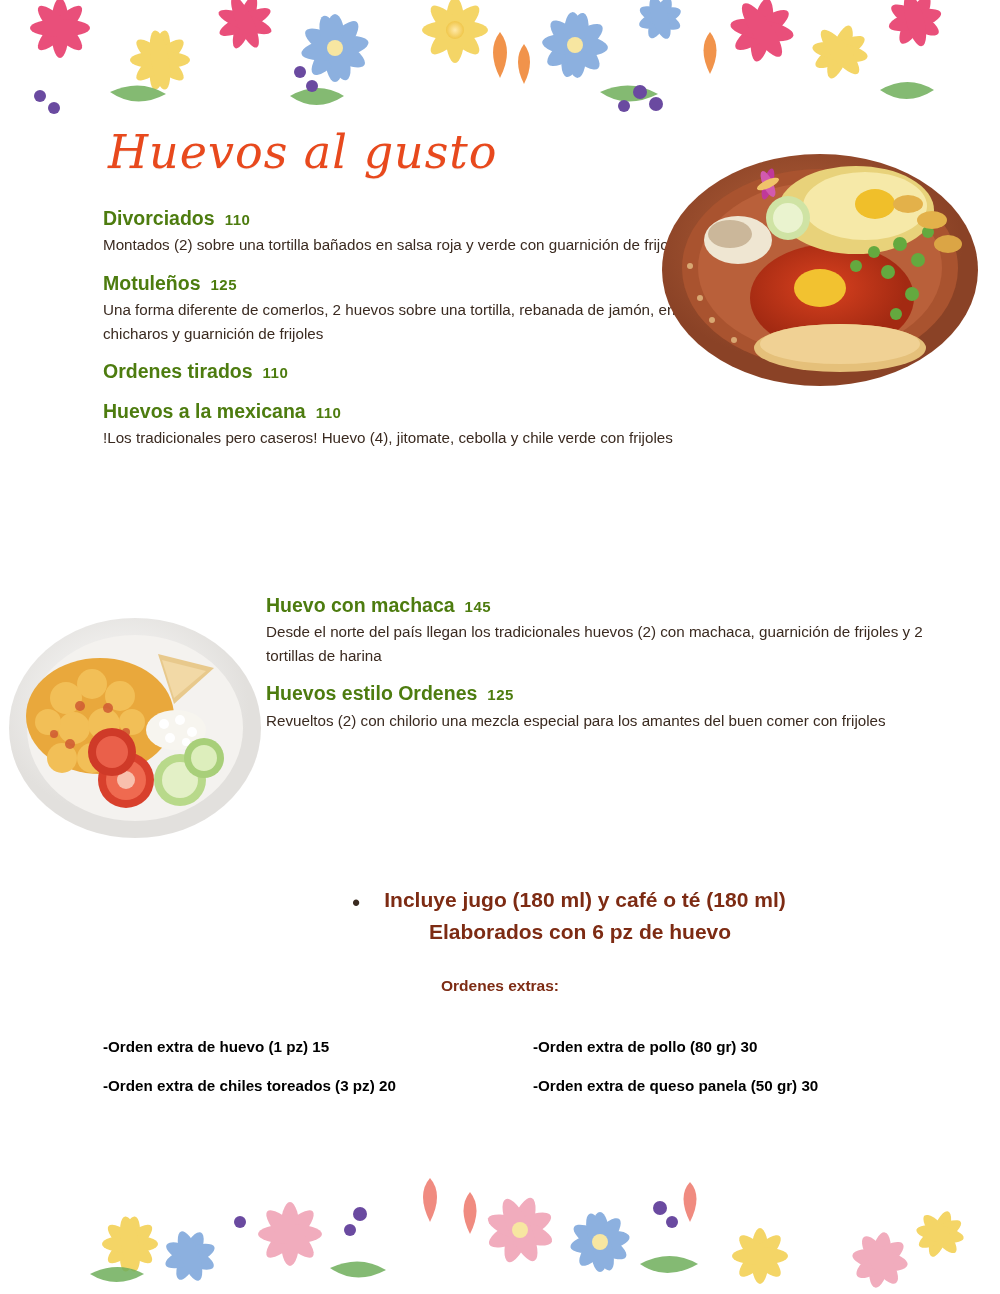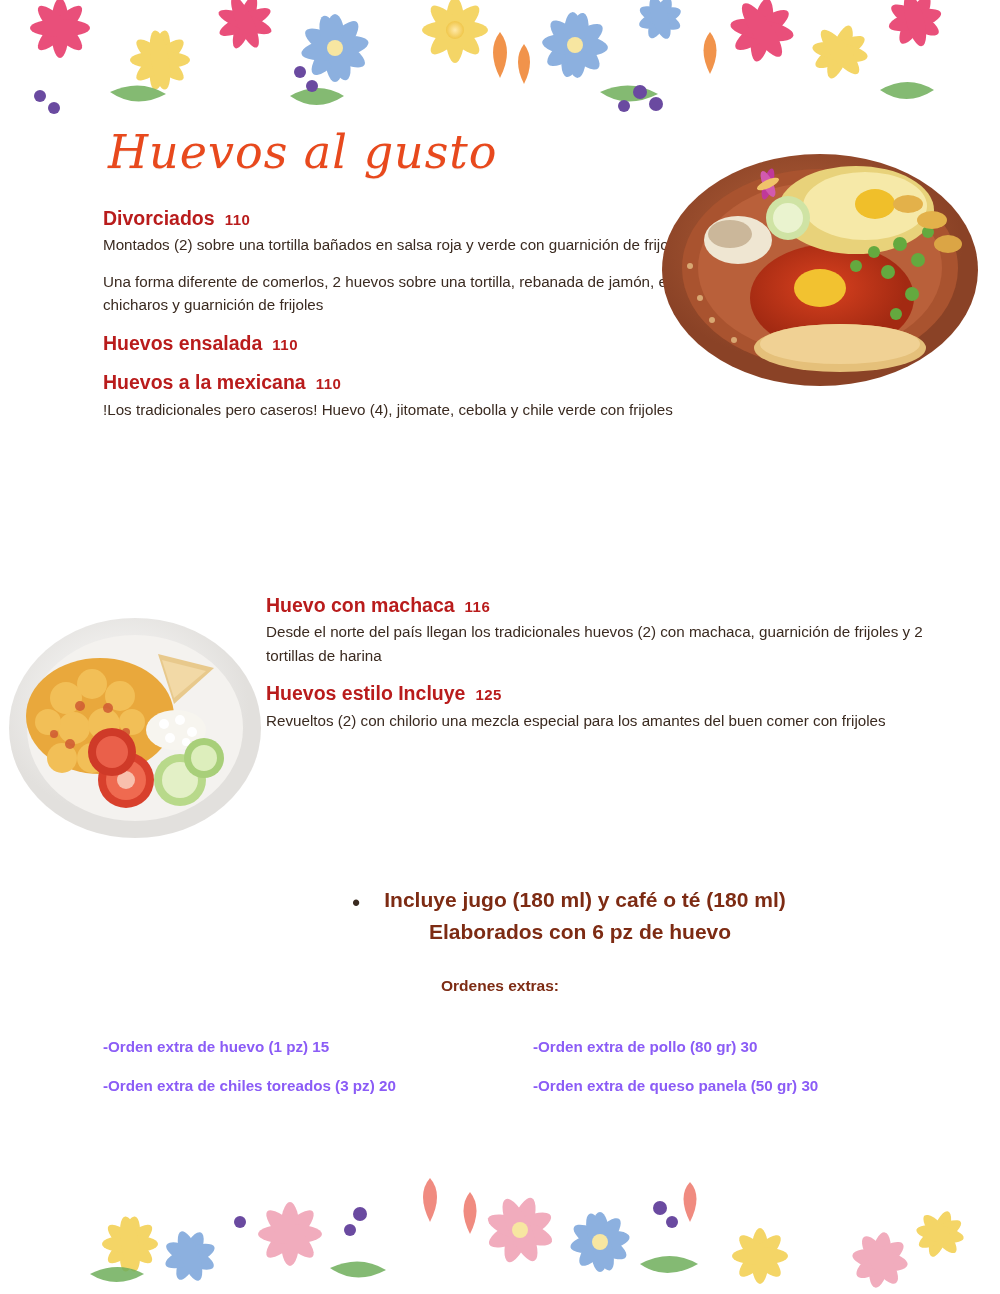--- a/index.html
+++ b/index.html
@@ -78,21 +78,21 @@
     left: 266px;
     top: 592px;
     width: 660px;
   }
 
   .item { margin-bottom: 13px; }
 
   .item-head {
     font-size: 19.5px;
     font-weight: bold;
-    color: #b91c1c;
+    color: #4d7c0f;
     line-height: 1.35;
   }
   .item-head .price {
     font-size: 15px;
     font-weight: bold;
     margin-left: 10px;
     letter-spacing: 0.5px;
   }
   .item-desc {
     font-size: 15.2px;
@@ -144,21 +144,21 @@
     top: 1038px;
     width: 830px;
   }
   .extras-row {
     display: flex;
     margin-bottom: 22px;
   }
   .extras-cell {
     font-size: 15.2px;
     font-weight: bold;
-    color: #8b5cf6;
+    color: #000000;
   }
   .extras-cell.c1 { width: 430px; }
   .extras-cell.c2 { width: 400px; }
 </style>
 </head>
 <body>
 
 <svg class="floral floral-top" viewBox="0 0 1000 130" preserveAspectRatio="none">
   <defs>
     <radialGradient id="gp" cx="50%" cy="50%">
@@ -480,50 +480,53 @@
   <div class="menu-col-left">
 
     <div class="item narrow">
       <div class="item-head">
         <span>Divorciados</span><span class="price">110</span>
       </div>
       <div class="item-desc">Montados (2) sobre una tortilla bañados en salsa roja y verde con guarnición de frijoles</div>
     </div>
 
     <div class="item narrow">
+      <div class="item-head">
+        <span>Motuleños</span><span class="price">125</span>
+      </div>
       <div class="item-desc">Una forma diferente de comerlos, 2 huevos sobre una tortilla, rebanada de jamón, en salsa roja, chicharos y guarnición de  frijoles</div>
     </div>
 
     <div class="item">
       <div class="item-head">
-        <span>Huevos ensalada</span><span class="price">110</span>
+        <span>Ordenes tirados</span><span class="price">110</span>
       </div>
     </div>
 
     <div class="item">
       <div class="item-head">
         <span>Huevos a la mexicana</span><span class="price">110</span>
       </div>
       <div class="item-desc">!Los tradicionales pero caseros! Huevo (4), jitomate, cebolla y chile verde con frijoles</div>
     </div>
 
   </div>
 
   <div class="menu-col-right">
 
     <div class="item">
       <div class="item-head">
-        <span>Huevo con machaca</span><span class="price">116</span>
+        <span>Huevo con machaca</span><span class="price">145</span>
       </div>
       <div class="item-desc">Desde el norte del país llegan los tradicionales huevos (2) con machaca, guarnición de frijoles y 2 tortillas de harina</div>
     </div>
 
     <div class="item">
       <div class="item-head">
-        <span>Huevos estilo Incluye</span><span class="price">125</span>
+        <span>Huevos estilo Ordenes</span><span class="price">125</span>
       </div>
       <div class="item-desc">Revueltos (2) con chilorio una mezcla especial para los amantes del buen comer con  frijoles</div>
     </div>
 
 
   </div>
 
   <div class="includes">
     <div class="bullet-line">
       <span class="bullet">•</span>

